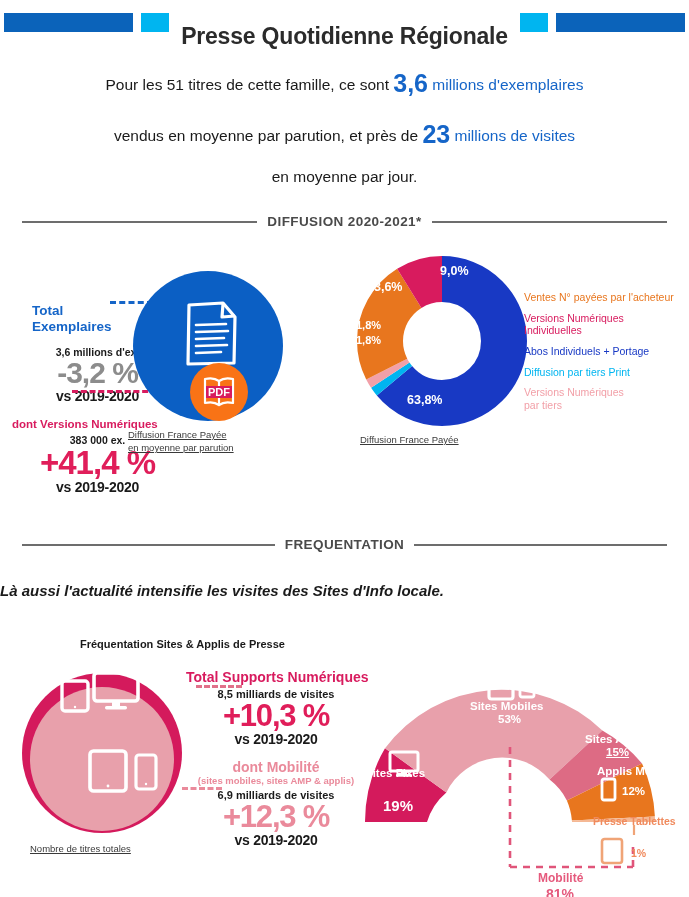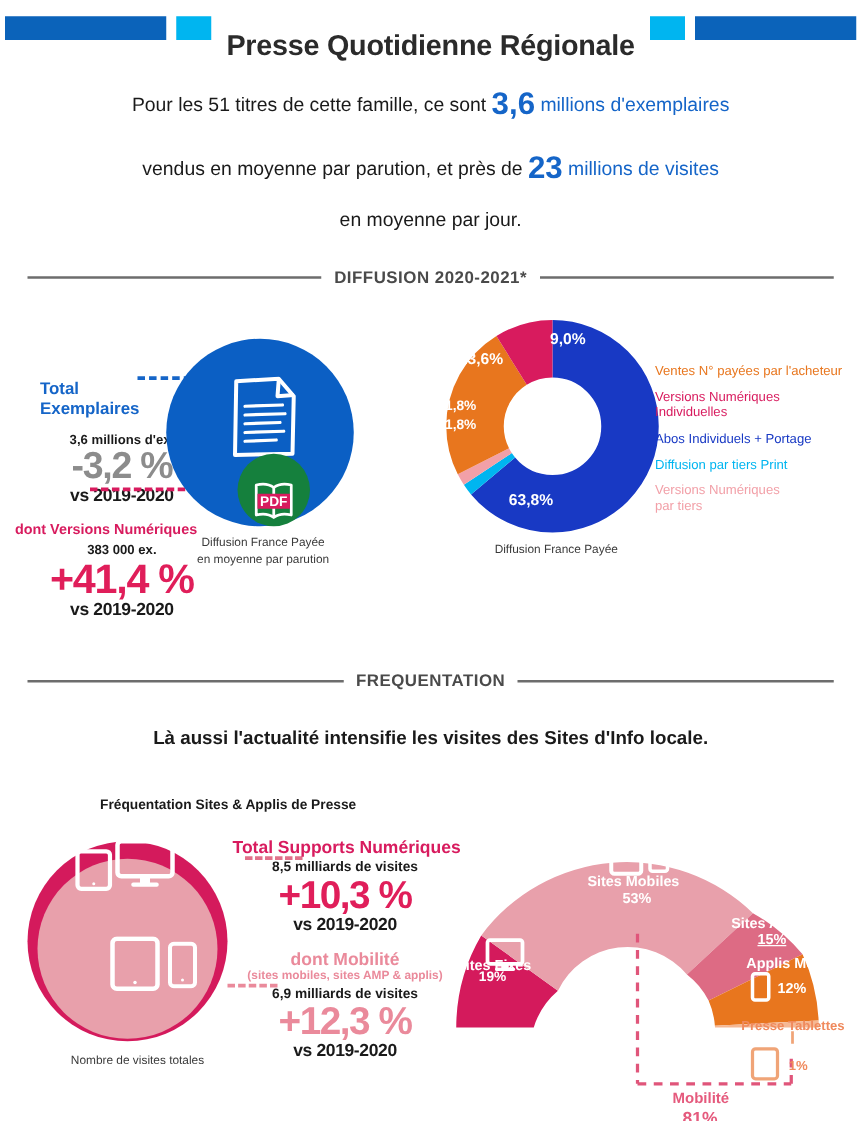--- a/index.html
+++ b/index.html
@@ -68,45 +68,45 @@
 
   .blue-circle {
     position: absolute; left: 133px; top: 42px;
     width: 150px; height: 150px; border-radius: 50%;
     background: #0b5fc4;
   }
   .doc-icon { position: absolute; left: 183px; top: 72px; }
   .pdf-badge {
     position: absolute; left: 190px; top: 363px;
     width: 58px; height: 58px; border-radius: 50%;
-    background: #15803d;
-    display: flex; align-items: flex-end; justify-content: center;
+    background: #f97316;
+    display: flex; align-items: center; justify-content: center;
   }
   .caption {
-    position: absolute; text-align: center;
-    font-size: 9.5px; line-height: 1.35; color: #3a3a3a;
+    position: absolute; text-align: left;
+    font-size: 9.5px; line-height: 1.35; color: #3a3a3a; text-decoration: underline;
   }
   .cap-left { left: 128px; top: 200px; width: 165px; }
   .cap-donut { left: 360px; top: 205px; width: 170px; }
 
   
   .donut-wrap { position: absolute; left: 352px; top: 22px; width: 180px; height: 180px; }
   .donut-lbl {
     position: absolute; color: #fff; font-size: 12.5px; font-weight: 700;
     white-space: nowrap;
   }
   .donut-lbl.small { font-size: 11px; }
 
   .legend { position: absolute; left: 524px; top: 62px; width: 165px; }
   .legend-item { font-size: 10.5px; font-weight: 400; line-height: 1.2; margin-bottom: 8px; }
 
   
   .freq-intro {
-    text-align: center; font-size: 15px; font-weight: 600;
-    color: #1a1a1a; margin-top: 30px;
+    text-align: left; font-size: 15px; font-weight: 600;
+    color: #1a1a1a; margin-top: 30px; font-style: italic;
   }
   .freq-sub {
     position: absolute; left: 80px; top: 638px;
     font-size: 11px; font-weight: 700; color: #1a1a1a;
   }
 
   .freq { position: relative; height: 250px; }
 
   .pink-ring {
     position: absolute; left: 22px; top: 16px;
@@ -291,21 +291,21 @@
       <circle cx="20" cy="37" r="1.4" fill="#fff"></circle>
     </svg>
   </div>
   <div style="position:absolute; left:134px; top:96px;">
     <svg width="24" height="38" viewBox="0 0 24 38">
       <rect x="2" y="2" width="20" height="34" rx="3" fill="none" stroke="#fff" stroke-width="3.2"></rect>
       <circle cx="12" cy="31" r="1.2" fill="#fff"></circle>
     </svg>
   </div>
 
-  <div class="caption cap-freq">Nombre de visites totales</div>
+  <div class="caption cap-freq">Nombre de titres totales</div>
 
   <div class="dash-f1"></div>
   <div class="dash-f2"></div>
 
   <div class="freq-stats">
     <div class="fs-title">Total Supports Numériques</div>
     <div class="fs-num">8,5 milliards de visites</div>
     <div class="fs-pct">+10,3 %</div>
     <div class="fs-vs">vs 2019-2020</div>
 
@@ -350,21 +350,21 @@
       </g>
       <g transform="translate(252,122)">
         <rect x="0" y="0" width="13" height="21" rx="2" fill="none" stroke="#fff" stroke-width="2.8"></rect>
       </g>
       <g transform="translate(252,182)">
         <rect x="0" y="0" width="20" height="24" rx="2.5" fill="none" stroke="#f0a477" stroke-width="2.6"></rect>
       </g>
     </svg>
 
     <div class="gauge-lbl g-white" style="left:15px; top:110px; font-size:11.5px;">Sites Fixes</div>
-    <div class="gauge-lbl g-white" style="left:33px; top:119px; font-size:11px;">19%</div>
+    <div class="gauge-lbl g-white" style="left:33px; top:140px; font-size:15px;">19%</div>
 
     <div class="gauge-lbl g-white" style="left:120px; top:43px; font-size:11.5px;">Sites Mobiles</div>
     <div class="gauge-lbl g-white" style="left:148px; top:56px; font-size:11.5px;">53%</div>
 
     <div class="gauge-lbl g-white" style="left:235px; top:76px; font-size:11.5px;">Sites AMP</div>
     <div class="gauge-lbl g-white" style="left:256px; top:89px; font-size:11.5px;text-decoration:underline;">15%</div>
 
     <div class="gauge-lbl g-white" style="left:247px; top:108px; font-size:11.5px;">Applis Mobiles</div>
     <div class="gauge-lbl g-white" style="left:272px; top:128px; font-size:11.5px;">12%</div>
 

